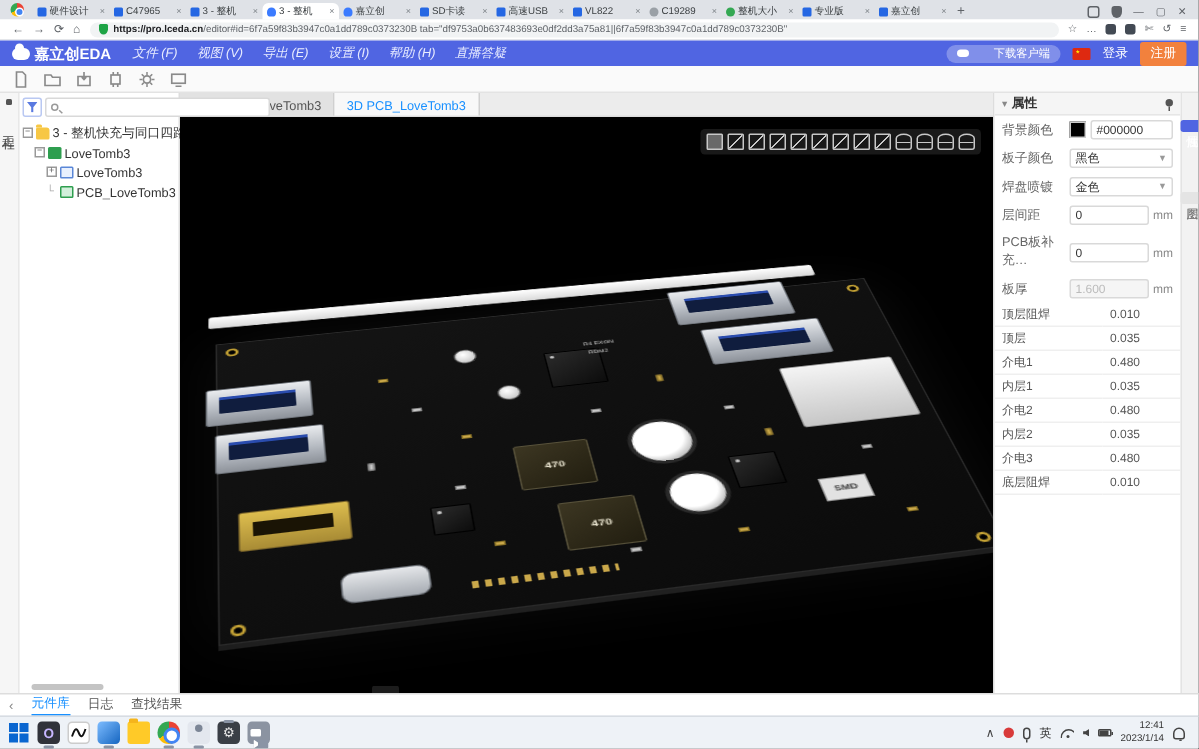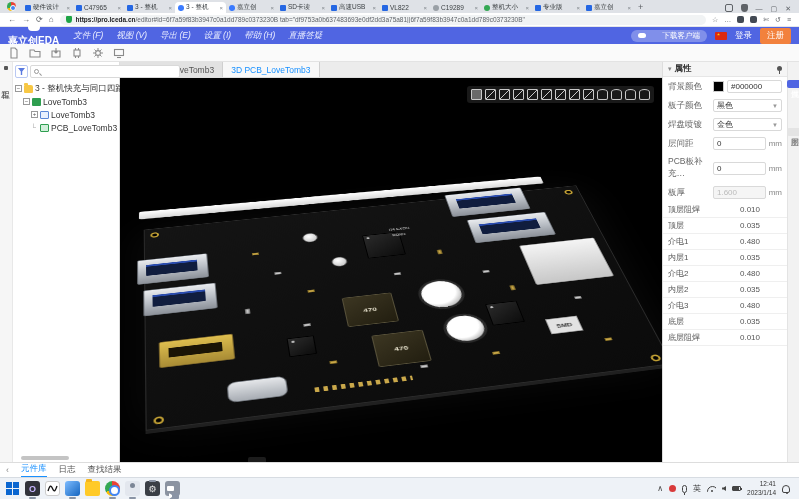--- a/index.html
+++ b/index.html
@@ -32,21 +32,21 @@
   .omnibox { flex:1; height:10px; background:#f1f3f4; border-radius:5px; display:flex; align-items:center; gap:4px; padding:0 6px; overflow:hidden; }
   .shield { width:6px; height:7px; background:#1ea446; border-radius:1px 1px 50% 50%; flex:0 0 auto; }
   .url-text { font-size:6.5px; color:#5f6368; white-space:nowrap; overflow:hidden; }
   .url-text b { color:#202124; }
   .url-icons { display:flex; align-items:center; gap:6px; }
   .url-icons .ui { font-size:7px; color:#5f6368; line-height:1; }
   .ui-sq { width:7px; height:7px; background:#434a54; border-radius:2px; }
 
   
   .menubar { position:absolute; left:0; top:27px; width:799px; height:17px; background:#5065e2; display:flex; align-items:center; padding:0 8px; }
-  .brand { display:flex; align-items:center; gap:3px; margin-right:14px;flex-direction:column; }
+  .brand { display:flex; align-items:center; gap:3px; margin-right:14px; }
   .cloud-ic { width:12px; height:8px; background:#fff; border-radius:5px; position:relative; }
   .cloud-ic::before{ content:""; position:absolute; left:2px; top:-3px; width:6px; height:6px; border-radius:50%; background:#fff; }
   .brand-name { color:#fff; font-size:10px; font-weight:bold; }
   .menu-items { display:flex; gap:13px; }
   .menu-item { color:#e8ecff; font-size:8.5px;font-style:italic; }
   .menubar-right { margin-left:auto; display:flex; align-items:center; gap:8px; }
   .client-pill { height:12px; background:rgba(255,255,255,.28); border-radius:7px; display:flex; align-items:center; gap:17px; padding:0 7px; }
   .pill-cloud { width:8px; height:5px; background:#fff; border-radius:3px; }
   .client-pill span { color:#fff; font-size:7.5px; }
   .flag { width:12px; height:8px; background:#de2910; position:relative; border-radius:1px; }
@@ -573,24 +573,20 @@
               </tr>
             <tr>
                 <td>内层2</td>
                 <td class="val">0.035</td>
               </tr>
             <tr>
                 <td>介电3</td>
                 <td class="val">0.480</td>
               </tr>
             <tr>
-                <td>底层</td>
-                <td class="val">0.035</td>
-              </tr>
-            <tr>
                 <td>底层阻焊</td>
                 <td class="val">0.010</td>
               </tr>
           </tbody>
         </table>
       </div>
       <div class="vtabs-right">
         <span class="vtab-r active">属性</span>
         <span class="vtab-r idle">图层</span>
       </div>

